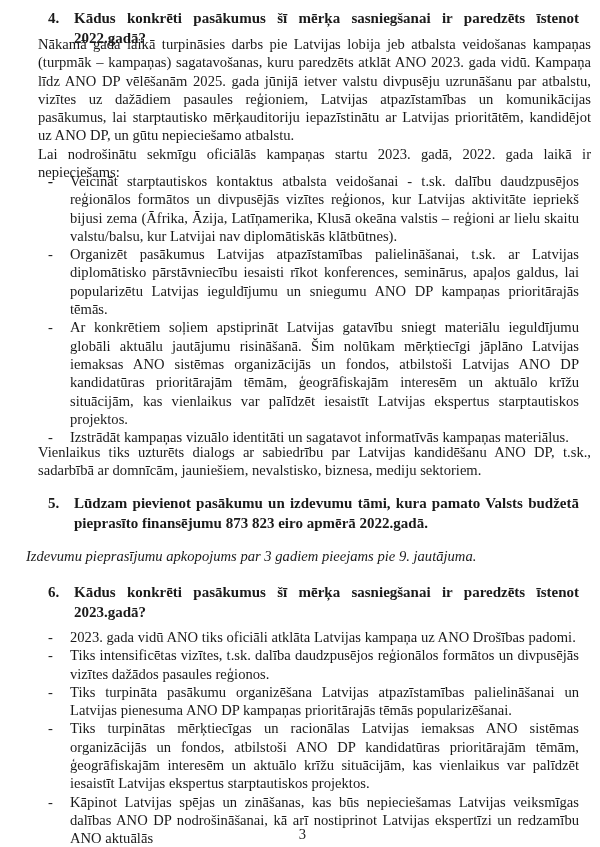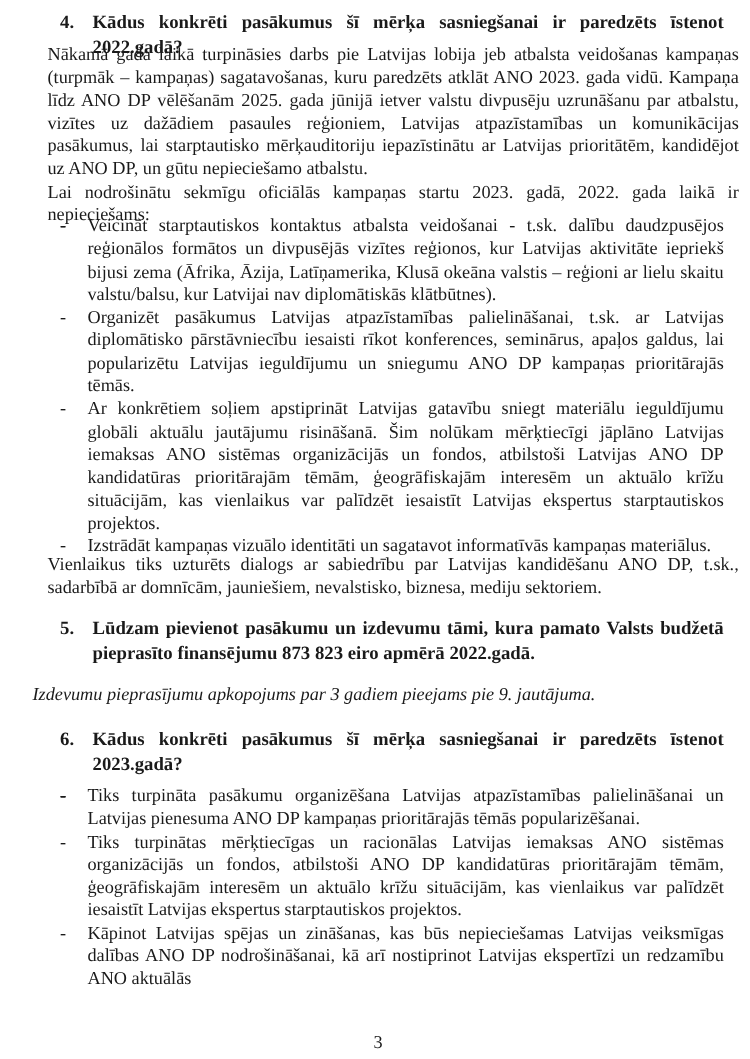--- a/index.html
+++ b/index.html
@@ -53,21 +53,21 @@
   </div>
 
   <div class="italic" style="top:547px;">Izdevumu pieprasījumu apkopojums par 3 gadiem pieejams pie 9. jautājuma.</div>
 
   <div class="heading" style="top:582px;">
     <span class="num">6.</span>
     <span class="txt">Kādus konkrēti pasākumus šī mērķa sasniegšanai ir paredzēts īstenot 2023.gadā?</span>
   </div>
 
   <ul class="list" style="top:628px;">
-    <li><span class="dash">-</span></li>
-    <li><span class="dash">-</span></li>
+    <li><span class="dash">-</span><span>2023. gada vidū ANO tiks oficiāli atklāta Latvijas kampaņa uz ANO Drošības padomi.</span></li>
+    <li><span class="dash">-</span><span>Tiks intensificētas vizītes, t.sk. dalība daudzpusējos reģionālos formātos un divpusējās vizītes dažādos pasaules reģionos.</span></li>
     <li><span class="dash">-</span><span>Tiks turpināta pasākumu organizēšana Latvijas atpazīstamības palielināšanai un Latvijas pienesuma ANO DP kampaņas prioritārajās tēmās popularizēšanai.</span></li>
     <li><span class="dash">-</span><span>Tiks turpinātas mērķtiecīgas un racionālas Latvijas iemaksas ANO sistēmas organizācijās un fondos, atbilstoši ANO DP kandidatūras prioritārajām tēmām, ģeogrāfiskajām interesēm un aktuālo krīžu situācijām, kas vienlaikus var palīdzēt iesaistīt Latvijas ekspertus starptautiskos projektos.</span></li>
     <li><span class="dash">-</span><span>Kāpinot Latvijas spējas un zināšanas, kas būs nepieciešamas Latvijas veiksmīgas dalības ANO DP nodrošināšanai, kā arī nostiprinot Latvijas ekspertīzi un redzamību ANO aktuālās</span></li>
   </ul>
 
   <div class="pagenum" style="top:825px;">3</div>
 </div>
 
 </body></html>

